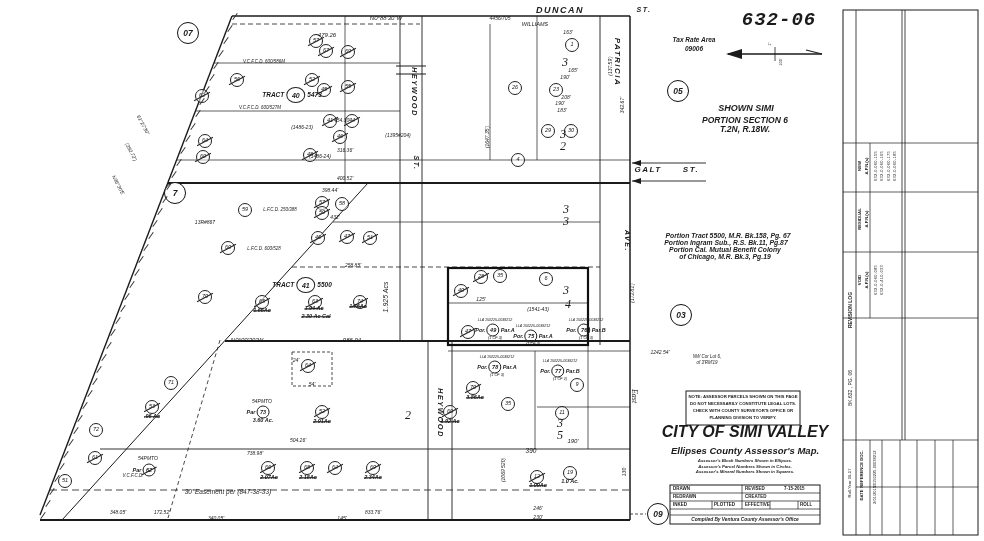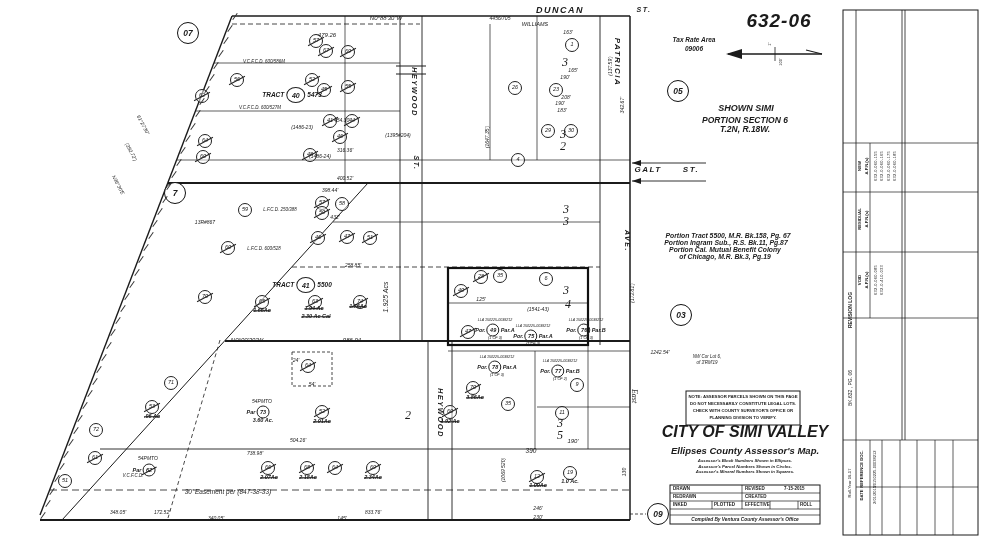--- a/index.html
+++ b/index.html
@@ -341,21 +341,21 @@
       <div class="hatch" style="left: 62.4146px; top: 454.146px; transform: rotate(-55deg);"></div>
       <div class="hatch" style="left: 57.7317px; top: 466.317px; transform: rotate(-55deg);"></div>
       <div class="hatch" style="left: 53.0488px; top: 478.488px; transform: rotate(-55deg);"></div>
       <div class="hatch" style="left: 48.3659px; top: 490.659px; transform: rotate(-55deg);"></div>
       <div class="hatch" style="left: 43.6829px; top: 502.829px; transform: rotate(-55deg);"></div>
       <div class="hatch" style="left: 39px; top: 515px; transform: rotate(-55deg);"></div>
     </div>
 
   <div id="margin">
 
-    <span class="lbl mg" style="left:779px;top:20px;font-size:19px;letter-spacing:1px;">632-06</span>
+    <span class="lbl mg" style="left:779px;top:20px;font-size:19px;letter-spacing:1px;font-family:Liberation Mono, monospace;">632-06</span>
     <span class="lbl mg" style="left:694px;top:40px;font-size:6.5px;">Tax Rate Area</span>
     <span class="lbl mg" style="left:694px;top:48.5px;font-size:6.5px;">09006</span>
     <span class="lbl" style="left:770px;top:44px;font-size:4px;transform:translate(-50%,-50%) rotate(-90deg);">1"</span>
     <span class="lbl" style="left:781px;top:62px;font-size:4px;transform:translate(-50%,-50%) rotate(-90deg);">100'</span>
 
     <span class="lbl mg" style="left:746px;top:108px;font-size:9px;">SHOWN SIMI</span>
     <span class="lbl mg" style="left:745px;top:119.5px;font-size:8.5px;">PORTION SECTION 6</span>
     <span class="lbl mg" style="left:745px;top:129px;font-size:8.5px;">T.2N, R.18W.</span>
 
     <span class="lbl mg" style="left:728px;top:236px;font-size:6.8px;">Portion Tract 5500, M.R. Bk.158, Pg. 67</span>

